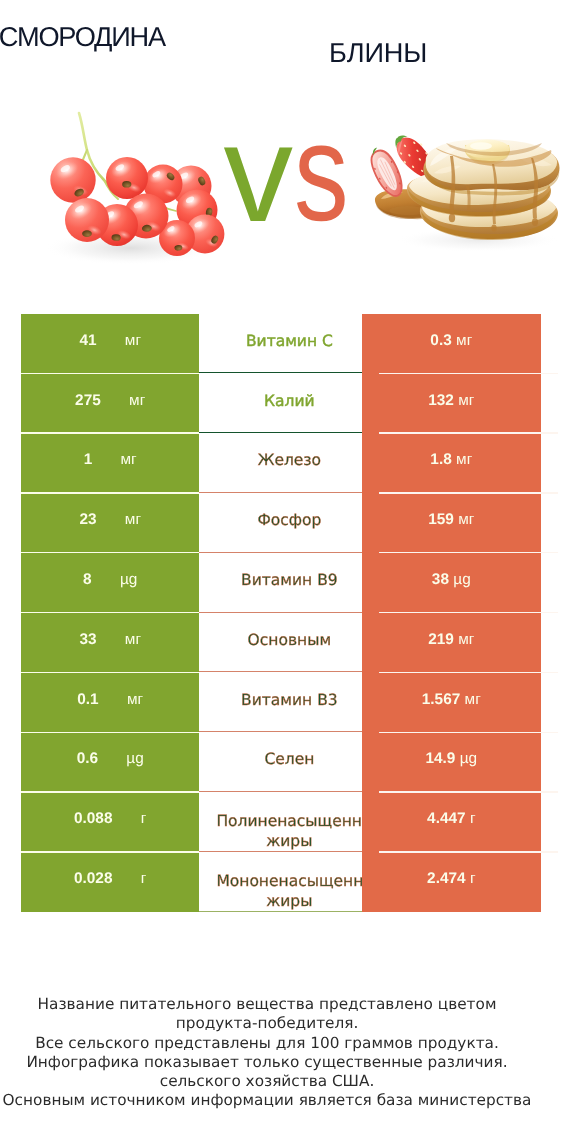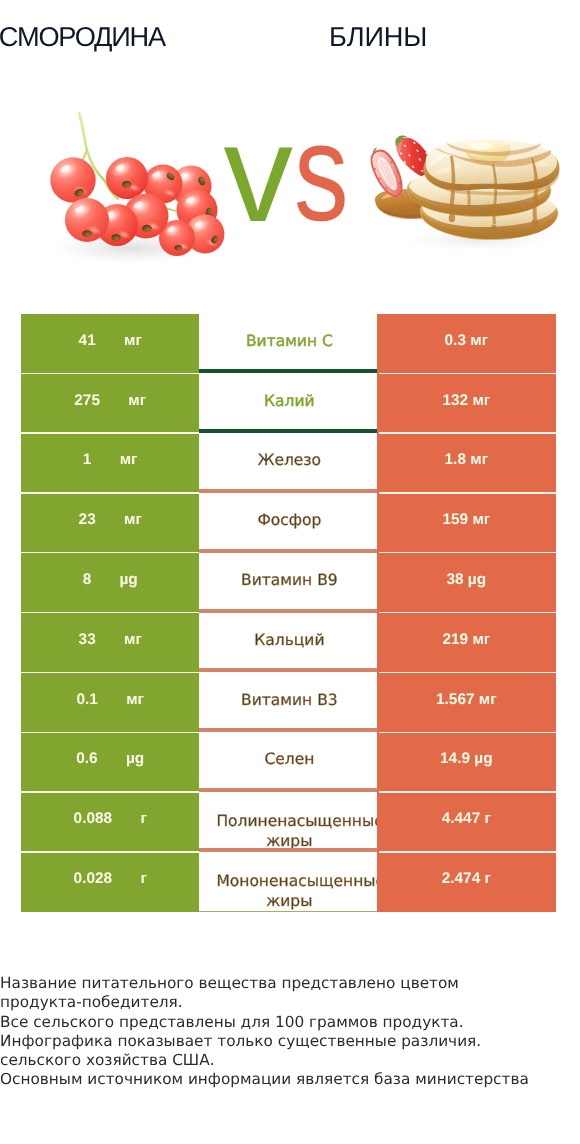--- a/index.html
+++ b/index.html
@@ -7,63 +7,63 @@
   body{width:580px;height:1144px;overflow:hidden;
        font-family:"Liberation Sans","DejaVu Sans",sans-serif;
        -webkit-font-smoothing:antialiased;text-rendering:geometricPrecision;}
   .page{position:relative;width:580px;height:1144px;background:#fff;}
 
   
   .ttl{position:absolute;top:23px;height:28px;line-height:28px;
        font-size:27.2px;color:#0f172a;text-align:left;
        font-weight:400;white-space:nowrap;}
   #ttl-left{left:0;width:255px;letter-spacing:-1.2px;text-indent:-1.2px;}
-  #ttl-right{left:329px;width:250px;letter-spacing:-0.1px;text-indent:-0.1px;}
+  #ttl-right{left:329px;width:250px;letter-spacing:-0.1px;text-indent:-0.1px;margin-top:16px;}
 
   
   .hero-left{position:absolute;left:0;top:0;width:300px;height:300px;}
   .hero-right{position:absolute;left:280px;top:0;width:300px;height:300px;}
   .vs{position:absolute;left:0;top:0;width:580px;height:300px;
       font-size:135px;line-height:1;font-weight:400;}
   .vs .v{position:absolute;left:223.5px;top:124px;color:#7ba72d;line-height:100px;font-size:139px;}
   .vs .s{position:absolute;left:294px;top:123px;color:#e2664a;line-height:100px;font-size:139px;
          display:inline-block;transform:scaleX(.785);transform-origin:left top;}
 
   
   .tbl{position:absolute;left:21px;top:313.5px;width:537px;height:598px;}
   .row{position:relative;height:59.82px;}
   .cell{position:absolute;top:0;height:100%;box-sizing:border-box;
         display:flex;align-items:flex-start;justify-content:center;
         padding-top:17.3px;}
   .left {left:0px;    width:178.4px;background:#81a52f;gap:24px;}
   .mid  {left:178.4px;width:180.0px;background:#fff;
-         border-bottom:4px solid #14532d;overflow:hidden;}
-  .right{left:356px;width:178.6px;background:#e26a48;z-index:3;}
+         border-bottom:1px solid #14532d;overflow:hidden;}
+  .right{left:341px;width:178.6px;background:#e26a48;z-index:3;}
   .row:last-child .mid{border-bottom:1px solid #9cb264;}
   .mid.orange{border-bottom-color:#d5836a;}
   .val{color:#fbfde9;font-size:15.4px;font-weight:bold;white-space:nowrap;
        letter-spacing:0px;line-height:20.1px;}
-  .val.u{font-size:15.4px;font-weight:bold;margin-left:4.3px;}
+  .val.u{font-size:15.4px;font-weight:normal;margin-left:4.3px;}
   .lbl{font-family:"DejaVu Sans",sans-serif;
        font-size:15.5px;font-weight:normal;text-align:center;line-height:20.1px;
        white-space:nowrap;letter-spacing:0px;}
   .lbl.green{-webkit-text-stroke:0.45px #80a630;}
   .lbl.orange{-webkit-text-stroke:0.45px #d1643e;}
   .lbl.green{color:#80a630;}
   .lbl.orange{color:#14532d;}
   .lbl.wrap{white-space:nowrap;width:180px;display:block;padding-top:1.5px;}
   .lbl.wrap .l1{display:block;text-align:center;margin-left:17px;}
   .lbl.wrap .l2{display:block;}
   .sep{position:absolute;left:0;width:178.4px;height:1.4px;
        background:#fbfde9;z-index:4;}
   .sepR{position:absolute;left:358.4px;width:178.6px;height:1.4px;
         background:#fdf5ef;z-index:4;}
 
   
-  .foot{position:absolute;left:0;top:974px;width:534px;
+  .foot{position:absolute;left:0;top:995px;width:534px;text-align:center;
         font-family:"DejaVu Sans",sans-serif;
         font-size:15.3px;line-height:19.3px;color:#2b2b2b;}
 </style>
 </head>
 <body>
 
 <div class="page">
 
   <div class="ttl" id="ttl-left">СМОРОДИНА</div>
   <div class="ttl" id="ttl-right">БЛИНЫ</div>
@@ -407,21 +407,21 @@
         </div>
       </div>
       <div class="sep" style="top: 298.4px;"></div>
       <div class="sepR" style="top: 298.4px;"></div>
       <div class="row">
         <div class="cell left">
           <span class="val">33</span>
           <span class="val u">мг</span>
         </div>
         <div class="cell mid orange">
-          <span class="lbl orange">Кальций</span>
+          <span class="lbl orange">Основным</span>
         </div>
         <div class="cell right">
           <span class="val">219</span>
           <span class="val u">мг</span>
         </div>
       </div>
       <div class="sep" style="top: 358.22px;"></div>
       <div class="sepR" style="top: 358.22px;"></div>
       <div class="row">
         <div class="cell left">

